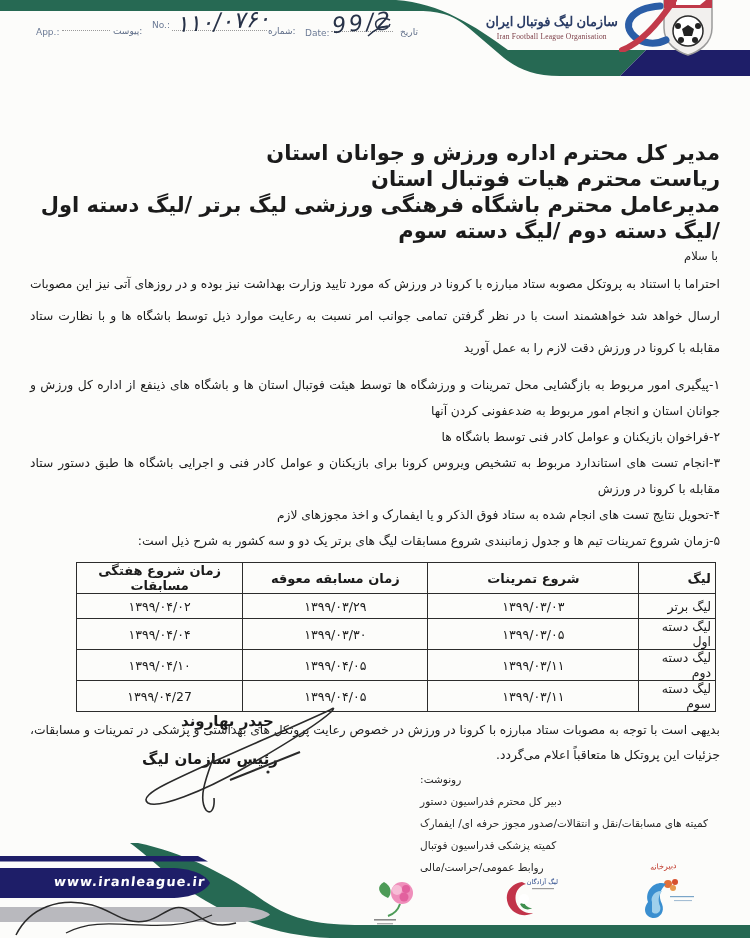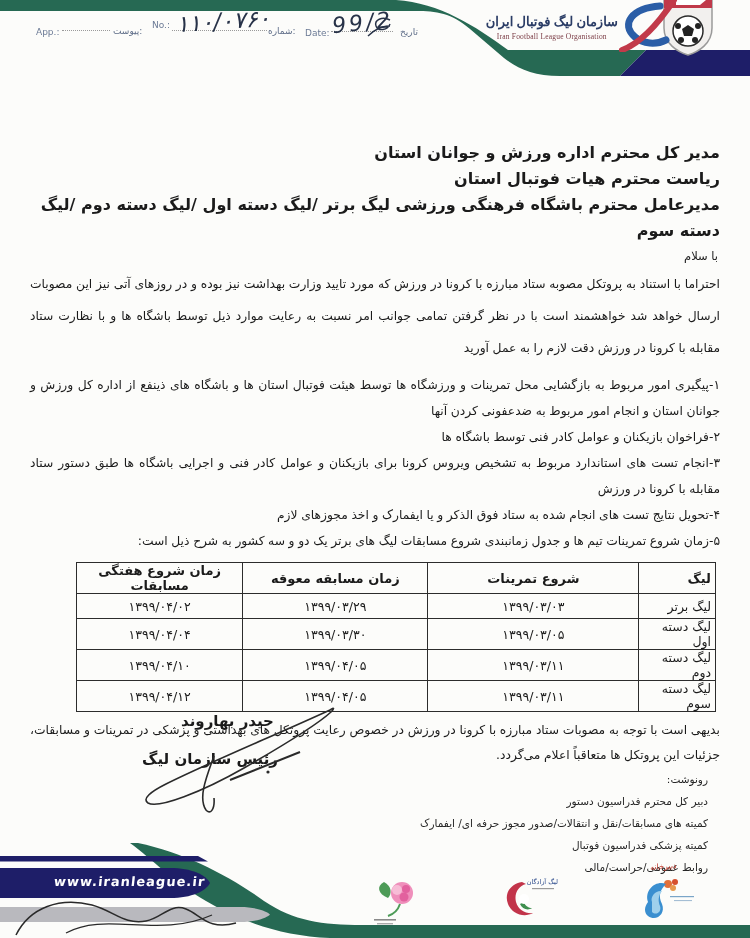--- a/index.html
+++ b/index.html
@@ -21,40 +21,40 @@
   .org-swoosh{position:absolute;top:0;left:608px;width:70px;height:52px;}
   
   .field-label{position:absolute;font-size:9px;color:#6b7a95;}
   .field-label.fa{color:#5d6c87;}
   .dots{position:absolute;border-bottom:1px dotted #9a9a9a;height:10px;}
   .ink{position:absolute;font-style:italic;color:#273248;}
   .ink.no-value{top:8px;left:176px;font-size:23px;transform:rotate(-4deg);letter-spacing:2px;}
   .ink.date-value{top:10px;left:332px;font-size:22px;transform:rotate(-6deg);letter-spacing:3px;}
   
   .letter{position:absolute;top:140px;right:30px;left:30px;direction:rtl;text-align:right;}
-  .recipient{font-size:16px;font-weight:bold;line-height:26px;margin:0;}
+  .recipient{font-size:21px;font-weight:bold;line-height:26px;margin:0;}
   .salutation{font-size:11.5px;margin:4px 2px 0 0;line-height:16px;}
   .intro{font-size:12.3px;line-height:32px;text-align:justify;margin:4px 0 0 0;word-spacing:-.3px;}
   .item{font-size:12.3px;line-height:26px;text-align:justify;margin:0;word-spacing:-.3px;}
   .items{margin-top:8px;}
   
   table.sched{border-collapse:collapse;width:calc(100% - 50px);margin:8px 4px 0 46px;direction:rtl;}
   table.sched th,table.sched td{border:1px solid #2c2c2c;text-align:center;padding:0 4px;}
   table.sched th{font-size:13px;font-weight:bold;height:26px;}
   table.sched td{font-size:12.5px;height:24px;}
   table.sched td.league,table.sched th.league{text-align:right;padding-right:4px;}
   .closing{font-size:12.3px;line-height:25px;text-align:justify;margin:6px 0 0 0;word-spacing:-.3px;}
   
   .sig-name{position:absolute;top:712px;left:150px;width:155px;text-align:center;
     font-size:15px;font-weight:bold;direction:rtl;}
   .sig-title{position:absolute;top:750px;left:103px;width:175px;text-align:right;
     font-size:15px;font-weight:bold;direction:rtl;}
   .sig-art{position:absolute;top:700px;left:118px;width:235px;height:115px;}
   
-  .cc{position:absolute;top:768px;right:42px;direction:rtl;text-align:right;
+  .cc{position:absolute;top:768px;right:42px;direction:rtl;text-align:left;
     font-size:10.5px;line-height:22px;color:#262626;}
   .cc .cc-label{display:block;}
   .cc .cc-item{display:block;}
   .secretariat{position:absolute;top:862px;left:650px;font-size:8px;color:#c0392b;
     transform:rotate(-4deg);direction:rtl;}
   
   .website{position:absolute;top:874px;left:54px;font-size:13px;font-weight:bold;color:#fff;
     letter-spacing:1px;transform:skewX(-6deg);}
   .logo{position:absolute;}
   .logo.rose{top:878px;left:372px;width:54px;height:50px;}
@@ -157,21 +157,21 @@
         <tr>
           <td class="league">لیگ دسته دوم</td>
           <td>۱۳۹۹/۰۳/۱۱</td>
           <td>۱۳۹۹/۰۴/۰۵</td>
           <td>۱۳۹۹/۰۴/۱۰</td>
         </tr>
         <tr>
           <td class="league">لیگ دسته سوم</td>
           <td>۱۳۹۹/۰۳/۱۱</td>
           <td>۱۳۹۹/۰۴/۰۵</td>
-          <td>۱۳۹۹/۰۴/۱۲</td>
+          <td>۱۳۹۹/۰۴/27</td>
         </tr>
       </tbody>
     </table>
 
     <p class="closing">بدیهی است با توجه به مصوبات ستاد مبارزه با کرونا در ورزش در خصوص رعایت پروتکل های بهداشتی و پزشکی در تمرینات و مسابقات، جزئیات این پروتکل ها متعاقباً اعلام می‌گردد.</p>
   </div>
 
   <div class="sig-name">حیدر بهاروند</div>
   <div class="sig-title">رئیس سازمان لیگ</div>
   <svg class="sig-art" viewBox="0 0 235 115">

